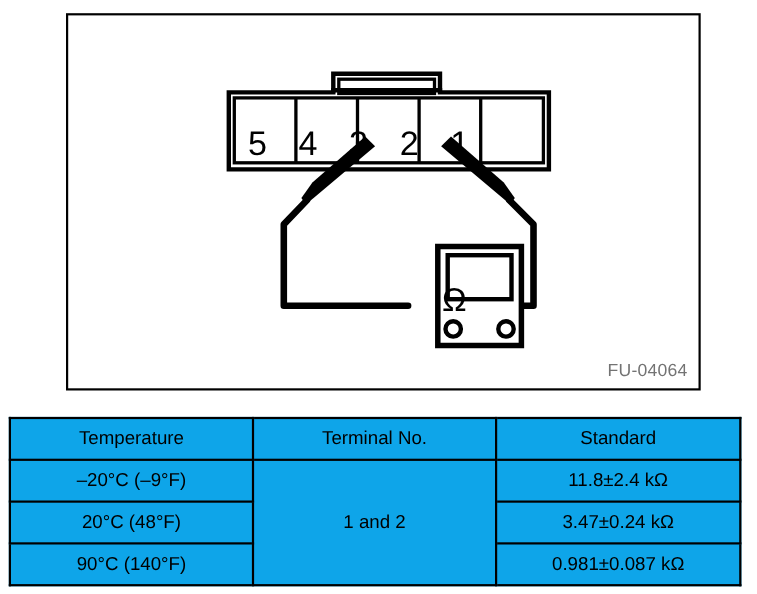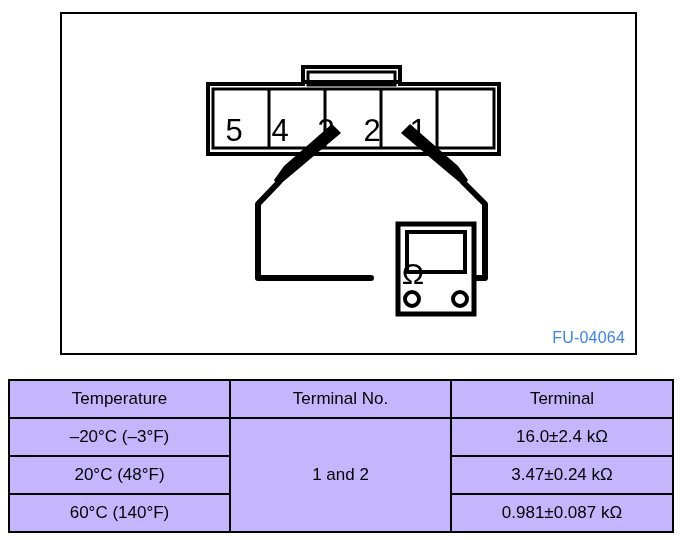--- a/index.html
+++ b/index.html
@@ -70,33 +70,33 @@
   }
 
   
   #figure-code {
     position: absolute;
     right: 10px;
     bottom: 6px;
     font-family: "Liberation Sans", sans-serif;
     font-size: 16px;
     letter-spacing: 0.2px;
-    color: #3b82f6;
+    color: #737373;
     white-space: nowrap;
   }
 
   
   #spec-table {
     position: absolute;
     left: 8px;
     top: 379px;
     width: 664px;
     border-collapse: collapse;
     table-layout: fixed;
-    background: #c4b5fd;
+    background: #0ea5e9;
   }
   #spec-table td, #spec-table th {
     border: 2px solid #000;
     text-align: center;
     vertical-align: middle;
     font-family: "Liberation Sans", sans-serif;
     font-weight: 400;
     font-size: 17px;
     color: #000;
     padding: 0;
@@ -163,31 +163,31 @@
 <table id="spec-table">
   <colgroup>
     <col class="col-temp">
       <col class="col-term">
       <col class="col-std">
   </colgroup>
   <thead>
     <tr>
       <th>Temperature</th>
       <th>Terminal No.</th>
-      <th>Terminal</th>
+      <th>Standard</th>
     </tr>
   </thead>
   <tbody>
     <tr>
-      <td>–20°C (–3°F)</td>
+      <td>–20°C (–9°F)</td>
       <td rowspan="3">1 and 2</td>
-      <td>16.0±2.4 kΩ</td>
+      <td>11.8±2.4 kΩ</td>
     </tr>
     <tr>
       <td>20°C (48°F)</td>
       <td>3.47±0.24 kΩ</td>
     </tr>
     <tr>
-      <td>60°C (140°F)</td>
+      <td>90°C (140°F)</td>
       <td>0.981±0.087 kΩ</td>
     </tr>
   </tbody>
 </table>
 
 </body></html>

